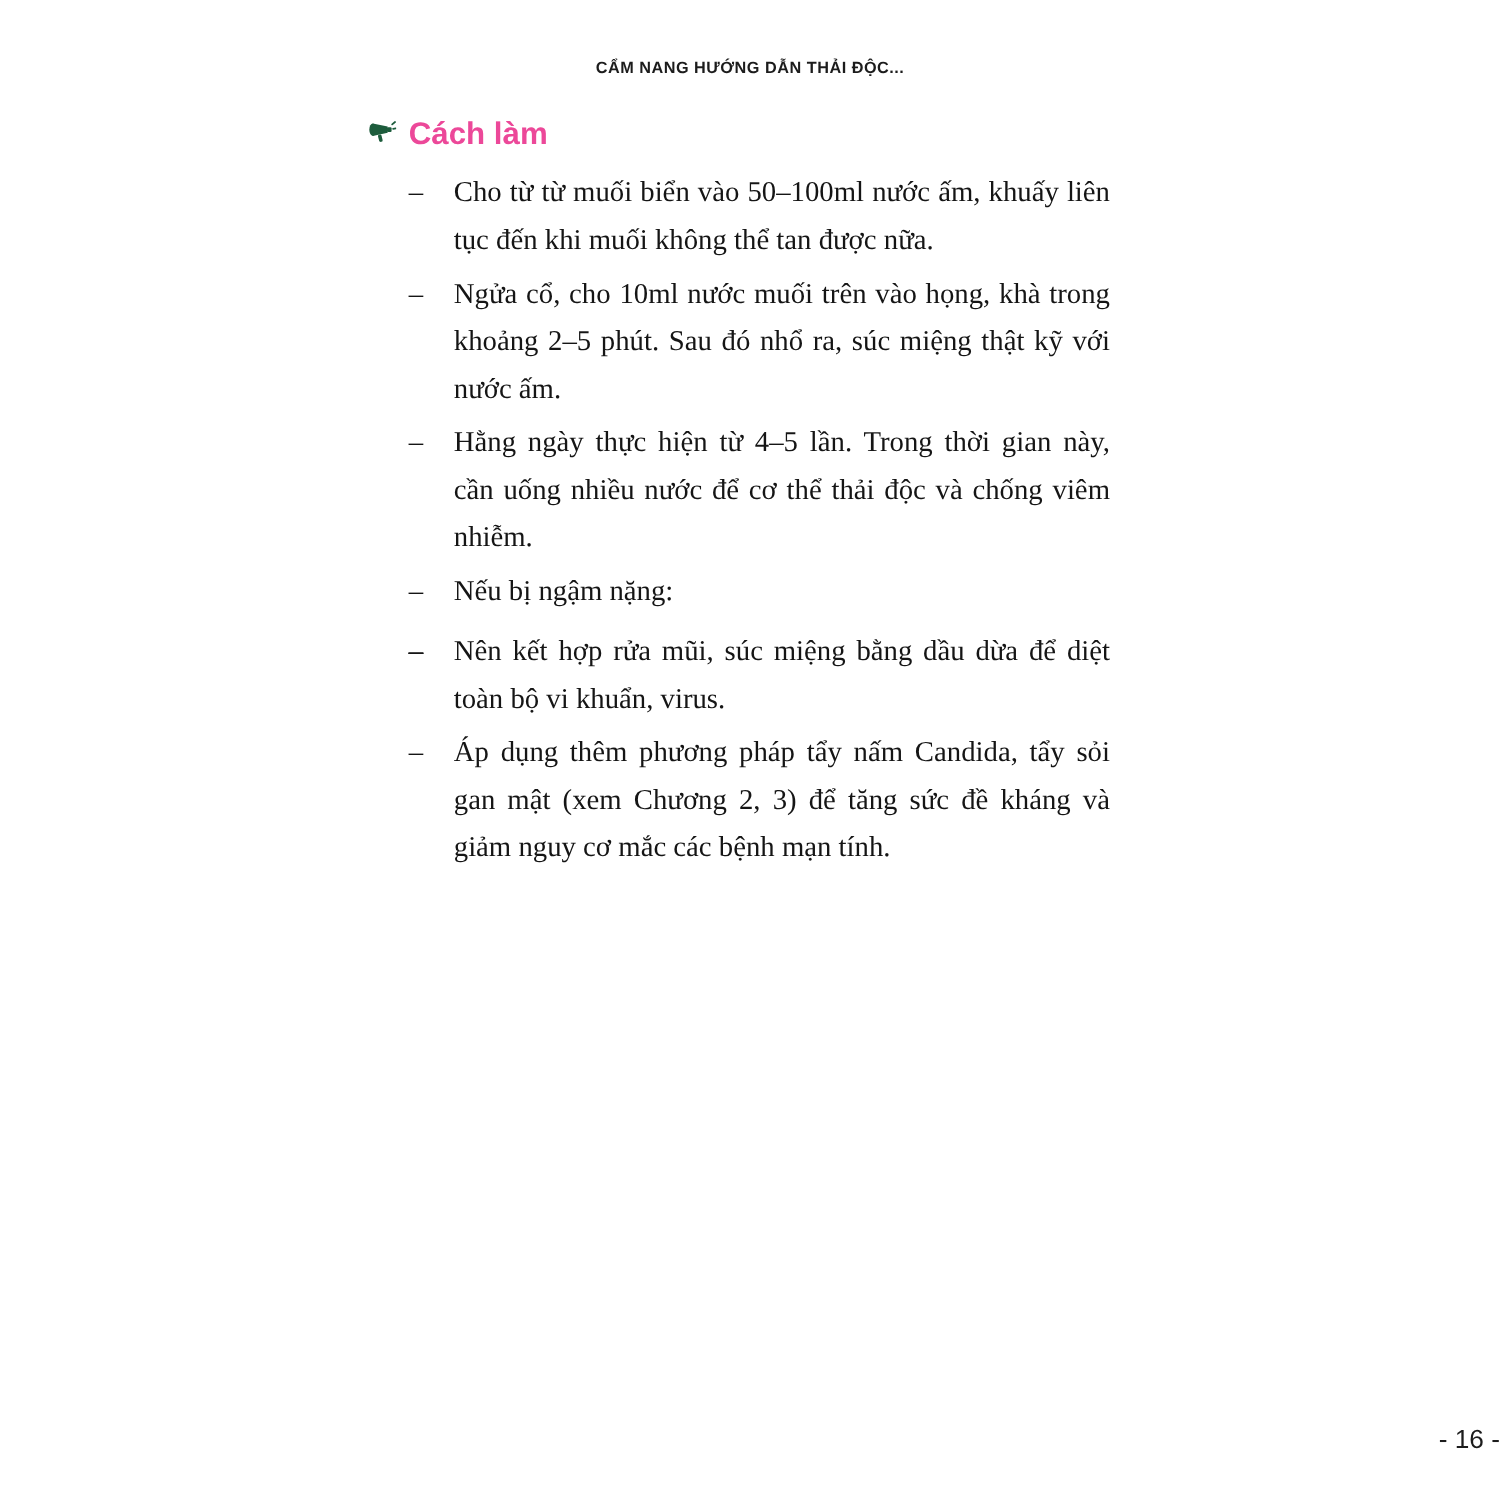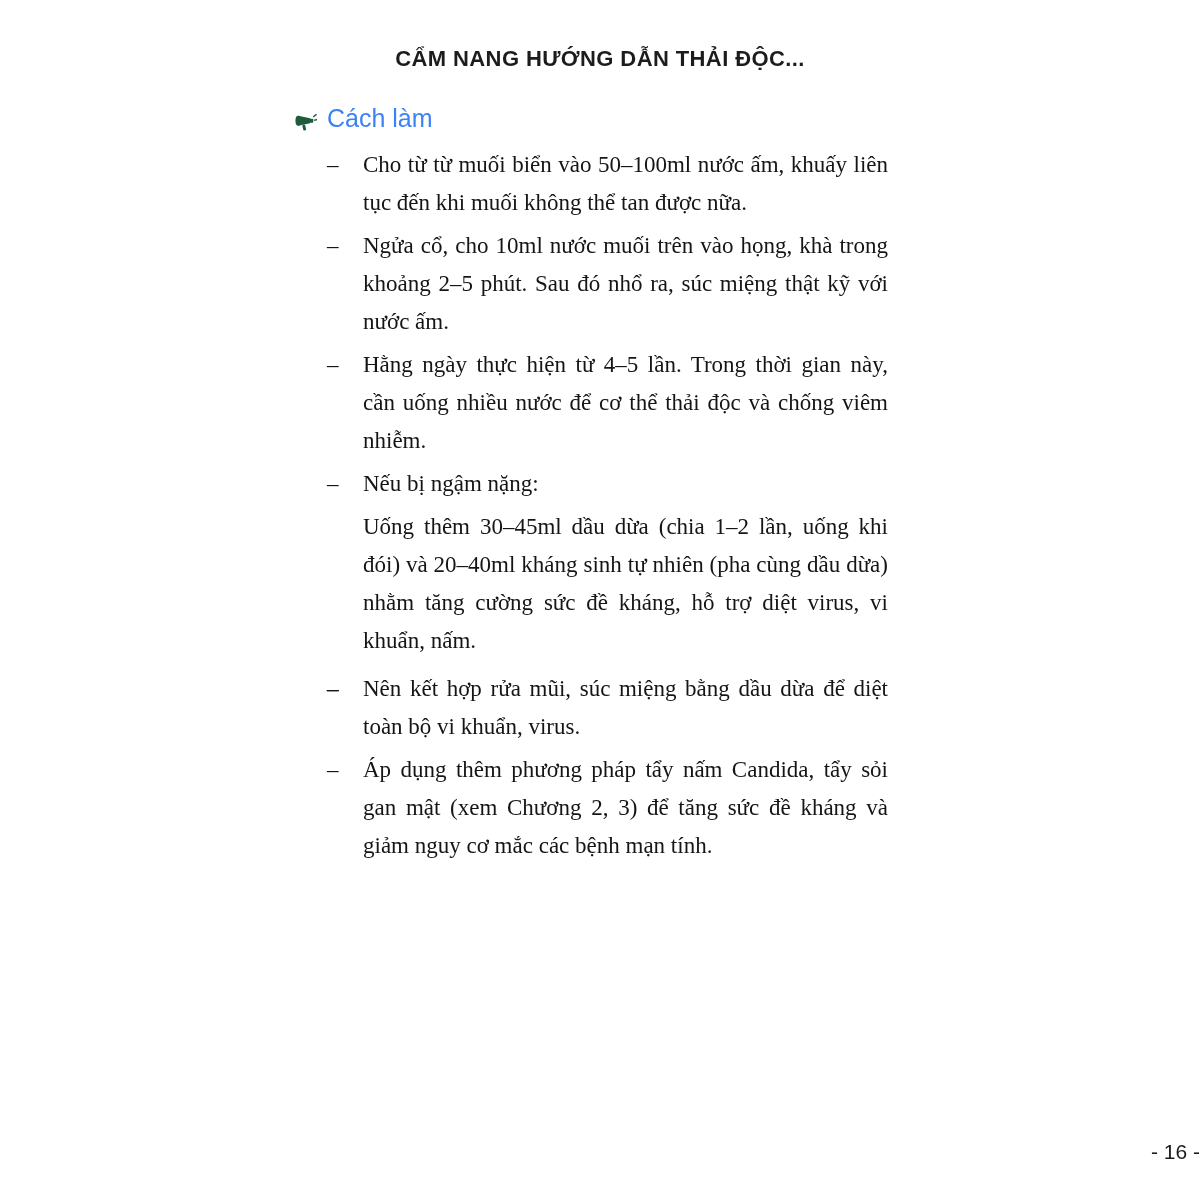--- a/index.html
+++ b/index.html
@@ -14,39 +14,39 @@
     height: 1200px;
     background: var(--bg);
     position: relative;
     overflow: hidden;
     margin: 0 auto;
   }
   .running-header {
     padding-top: 46px;
     text-align: center;
     font-family: "Liberation Sans", sans-serif;
-    font-size: 22px;
+    font-size: 13px;
     font-weight: 600;
     letter-spacing: 0.4px;
     color: #1c1c1c;
   }
   .content {
     width: 594px;
     margin-left: 294px;
     margin-top: 32px;
     color: var(--text);
   }
   .section-heading {
     display: flex;
-    align-items: flex-end;
+    align-items: flex-start;
     gap: 10px;
     font-family: "Liberation Sans", sans-serif;
     font-size: 25px;
-    font-weight: normal;
-    color: #3b82f6;
+    font-weight: bold;
+    color: #ec4899;
     margin-bottom: 13px;
   }
   .section + .section { margin-top: 10px; }
   .icon {
     color: var(--icon-green);
     display: inline-flex;
     align-items: center;
   }
   ul.items { list-style: none; }
   .li, .para {
@@ -108,23 +108,20 @@
           <span>Ngửa cổ, cho 10ml nước muối trên vào họng, khà trong khoảng 2–5 phút. Sau đó nhổ ra, súc miệng thật kỹ với nước ấm.</span>
         </li>
         <li class="li">
           <span class="marker">–</span>
           <span>Hằng ngày thực hiện từ 4–5 lần. Trong thời gian này, cần uống nhiều nước để cơ thể thải độc và chống viêm nhiễm.</span>
         </li>
         <li class="li">
           <span class="marker">–</span>
           <span>Nếu bị ngậm nặng:</span>
         </li>
-        <li class="para">
-          <span>Uống thêm 30–45ml dầu dừa (chia 1–2 lần, uống khi đói) và 20–40ml kháng sinh tự nhiên (pha cùng dầu dừa) nhằm tăng cường sức đề kháng, hỗ trợ diệt virus, vi khuẩn, nấm.</span>
-        </li>
       </ul>
     </div>
 
     <div class="section">
       <ul class="items">
         <li class="li">
           <span class="marker">–</span>
         </li>
         <li class="li">
           <span class="marker">–</span>

